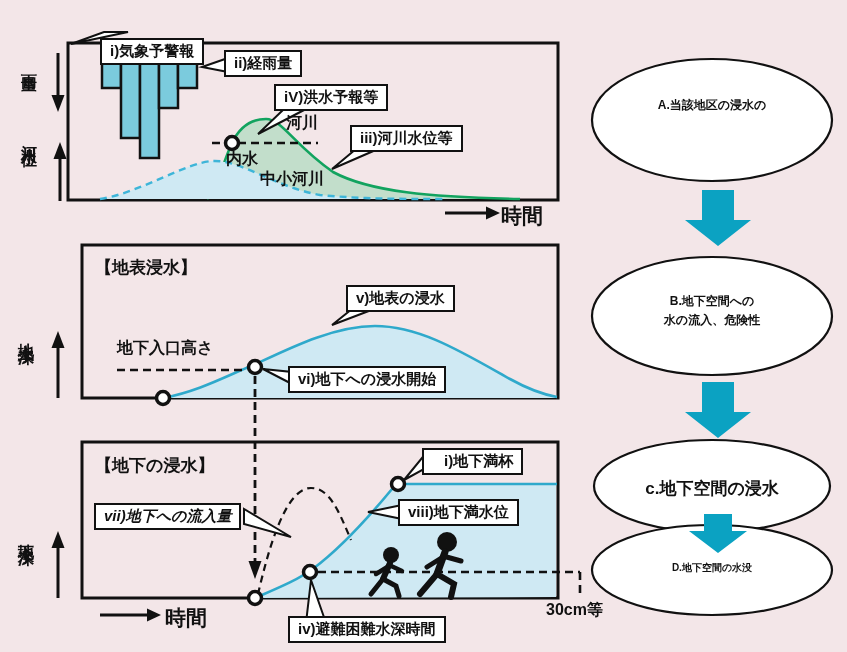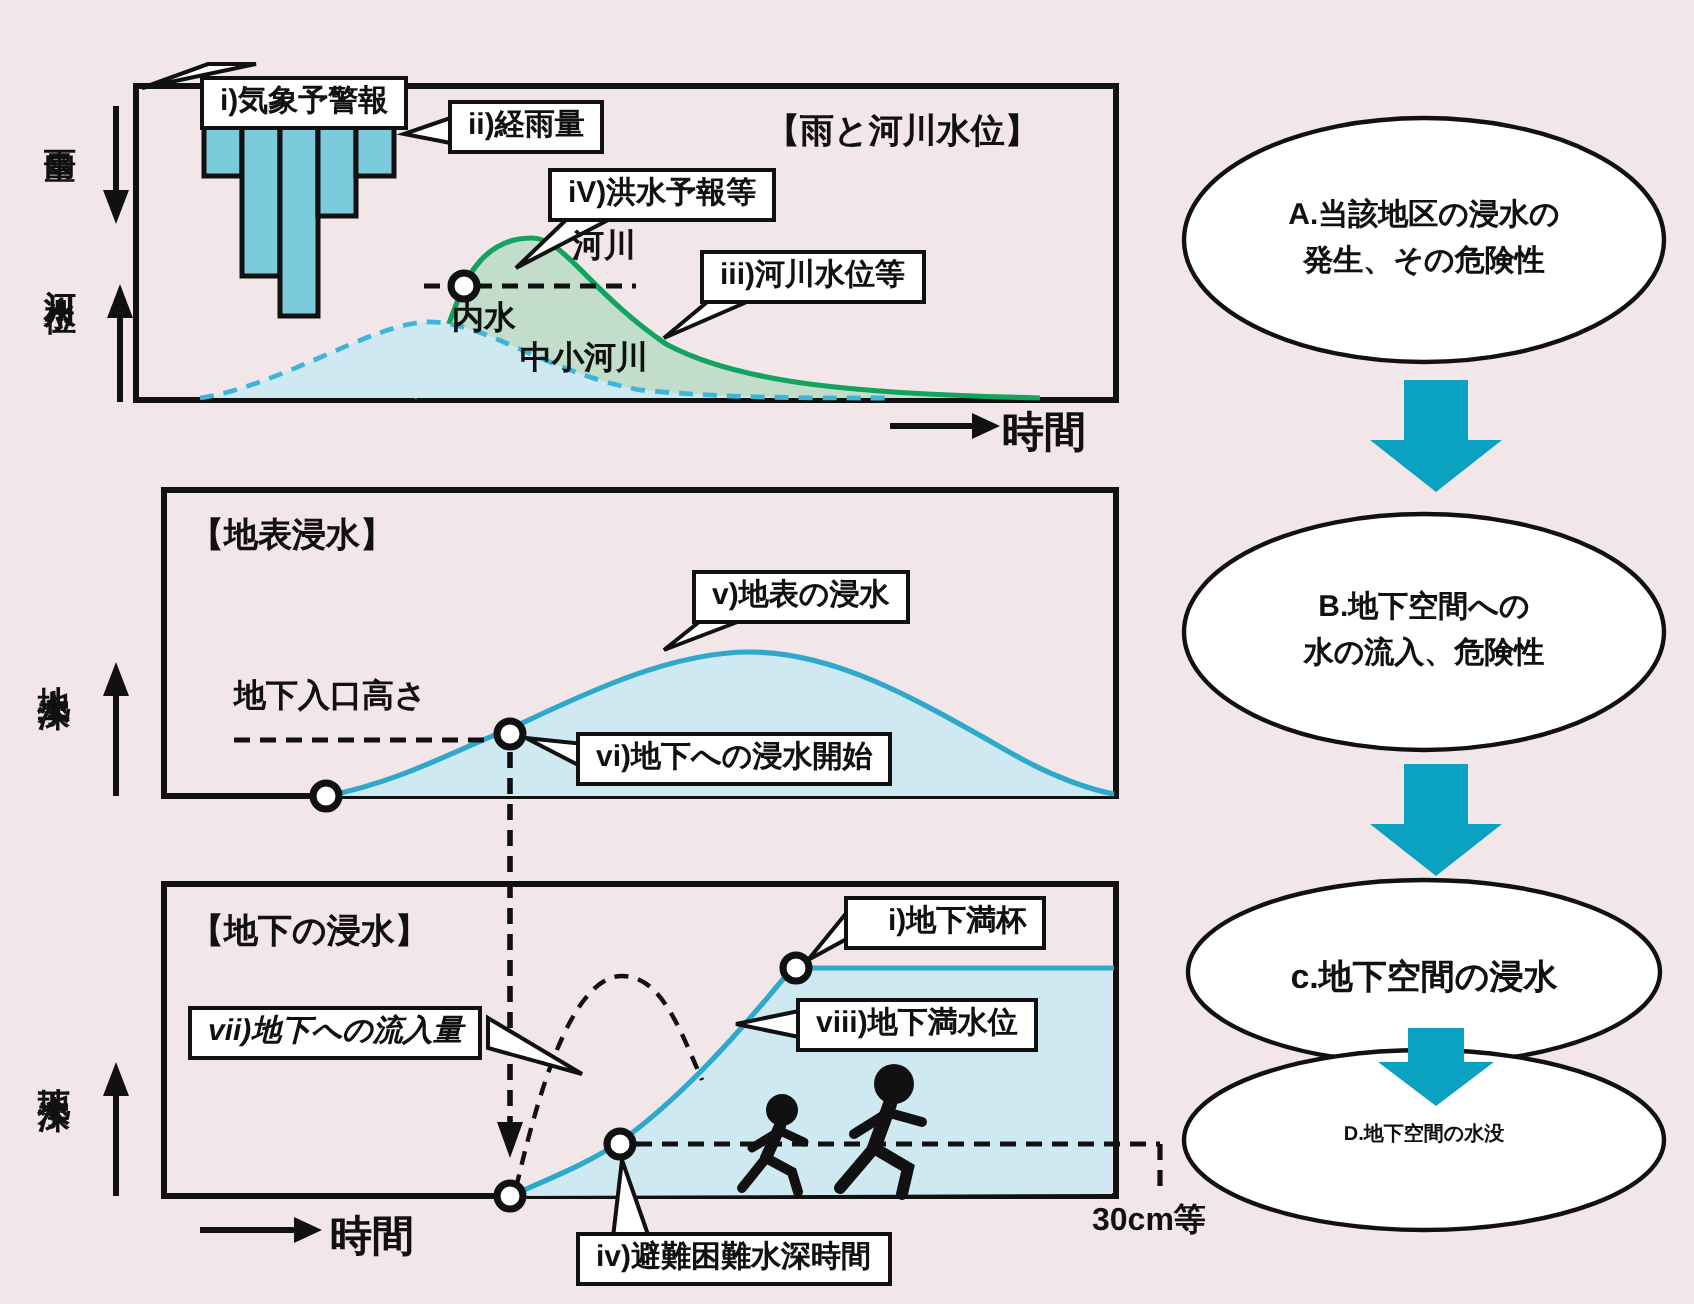--- a/index.html
+++ b/index.html
@@ -8,21 +8,21 @@
   .canvas svg{position:absolute;left:0;top:0;}
   .lbl{position:absolute;color:#111;white-space:nowrap;}
   .callout{position:absolute;background:#fff;border:2.5px solid #111;padding:1px 8px 2px;
            font-size:15px;font-weight:600;color:#111;white-space:nowrap;line-height:1.35;z-index:3;}
   .ptitle{font-size:17px;font-weight:700;}
   .inline-lbl{font-size:16px;font-weight:700;}
   .small-lbl{font-size:16px;font-weight:600;}
   .time-lbl{font-size:21px;font-weight:700;}
   .vlabel{writing-mode:vertical-rl;text-orientation:upright;font-size:16px;font-weight:700;
           letter-spacing:2px;line-height:1;}
-  .ellipse-lbl{position:absolute;width:240px;text-align:center;font-size:15px;font-weight:600;
+  .ellipse-lbl{position:absolute;width:240px;text-align:center;font-size:12px;font-weight:600;
                color:#111;line-height:1.55;z-index:3;}
 </style>
 </head>
 <body>
 
 <div class="canvas">
 
 <svg width="847" height="652" viewBox="0 0 847 652">
 
   <rect x="68" y="43" width="490" height="157" fill="none" stroke="#111" stroke-width="3"></rect>
@@ -118,21 +118,20 @@
   <ellipse cx="712" cy="120" rx="120" ry="61" fill="#fff" stroke="#111" stroke-width="2.2"></ellipse>
   <ellipse cx="712" cy="316" rx="120" ry="59" fill="#fff" stroke="#111" stroke-width="2.2"></ellipse>
   <ellipse cx="712" cy="486" rx="118" ry="46" fill="#fff" stroke="#111" stroke-width="2.2"></ellipse>
   <ellipse cx="712" cy="570" rx="120" ry="45" fill="#fff" stroke="#111" stroke-width="2.2"></ellipse>
 
   <polygon points="702,190 734,190 734,220 751,220 718,246 685,220 702,220" fill="#0ba2c2"></polygon>
   <polygon points="702,382 734,382 734,412 751,412 718,438 685,412 702,412" fill="#0ba2c2"></polygon>
   <polygon points="704,514 732,514 732,531 747,531 718,553 689,531 704,531" fill="#0ba2c2"></polygon>
 </svg>
 
-<div class="lbl ptitle" style="left:383px;top:54px;">【雨と河川水位】</div>
 <div class="callout" style="left:100px;top:6px;margin-top:32px;">i)気象予警報</div>
 <div class="callout" style="left:224px;top:50px;">ii)経雨量</div>
 <div class="callout" style="left:274px;top:84px;">iV)洪水予報等</div>
 <div class="callout" style="left:350px;top:125px;">iii)河川水位等</div>
 <div class="lbl inline-lbl" style="left:286px;top:113px;">河川</div>
 <div class="lbl inline-lbl" style="left:226px;top:149px;">内水</div>
 <div class="lbl inline-lbl" style="left:260px;top:169px;">中小河川</div>
 <div class="lbl time-lbl" style="left:501px;top:202px;">時間</div>
 <div class="lbl vlabel" style="left:21px;top:62px;">雨量</div>
 <div class="lbl vlabel" style="left:21px;top:132px;">河川水位</div>
@@ -147,21 +146,20 @@
 <div class="callout" style="left:94px;top:503px;font-style:italic;">vii)地下への流入量</div>
 <div class="callout" style="left:422px;top:448px;padding-left:20px;">i)地下満杯</div>
 <div class="callout" style="left:398px;top:499px;">viii)地下満水位</div>
 <div class="callout" style="left:288px;top:616px;">iv)避難困難水深時間</div>
 <div class="lbl inline-lbl" style="left:546px;top:600px;">30cm等</div>
 <div class="lbl time-lbl" style="left:165px;top:604px;">時間</div>
 <div class="lbl vlabel" style="left:18px;top:531px;">地下水深</div>
 
 <div class="ellipse-lbl" style="left:592px;top:96px;">
   <span style="display:block;">A.当該地区の浸水の</span>
-  <span style="display:block;">発生、その危険性</span>
 </div>
 <div class="ellipse-lbl" style="left:592px;top:292px;">
   <span style="display:block;">B.地下空間への</span>
   <span style="display:block;">水の流入、危険性</span>
 </div>
 <div class="ellipse-lbl" style="left:592px;top:476px;font-size:17px;">c.地下空間の浸水</div>
 <div class="ellipse-lbl" style="left:592px;top:560px;font-size:10px;">D.地下空間の水没</div>
 
 </div>
 

